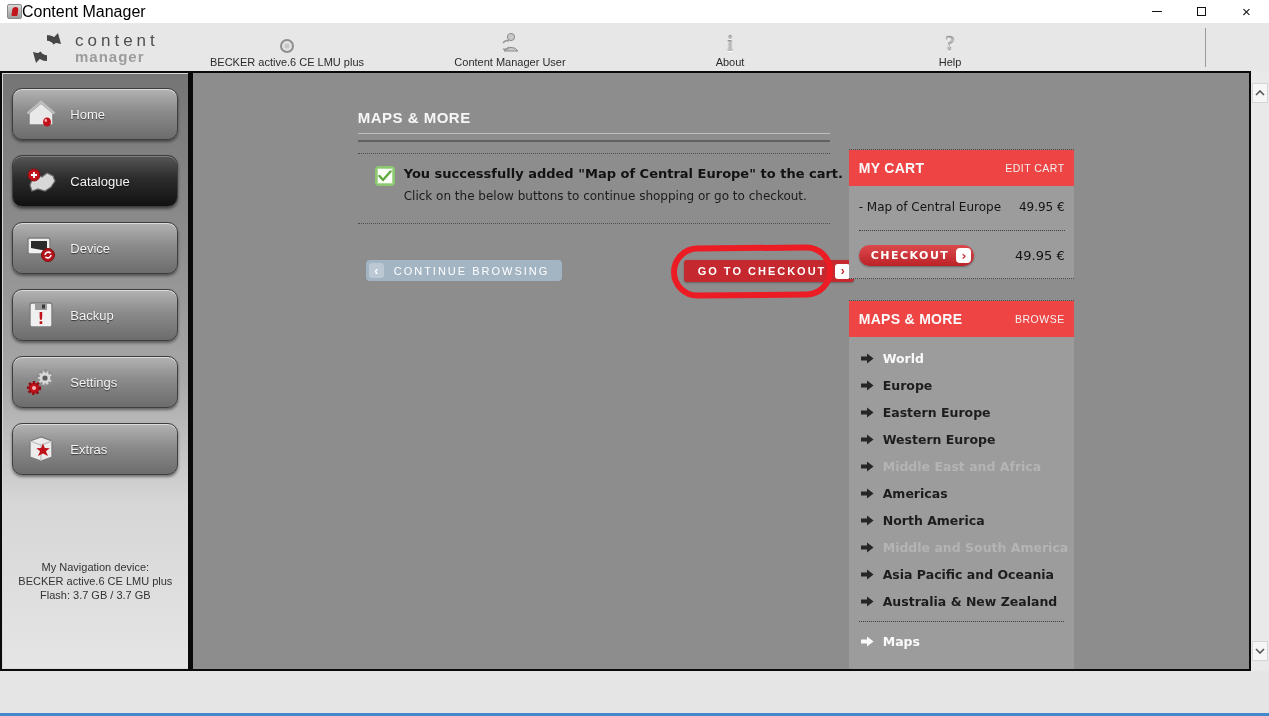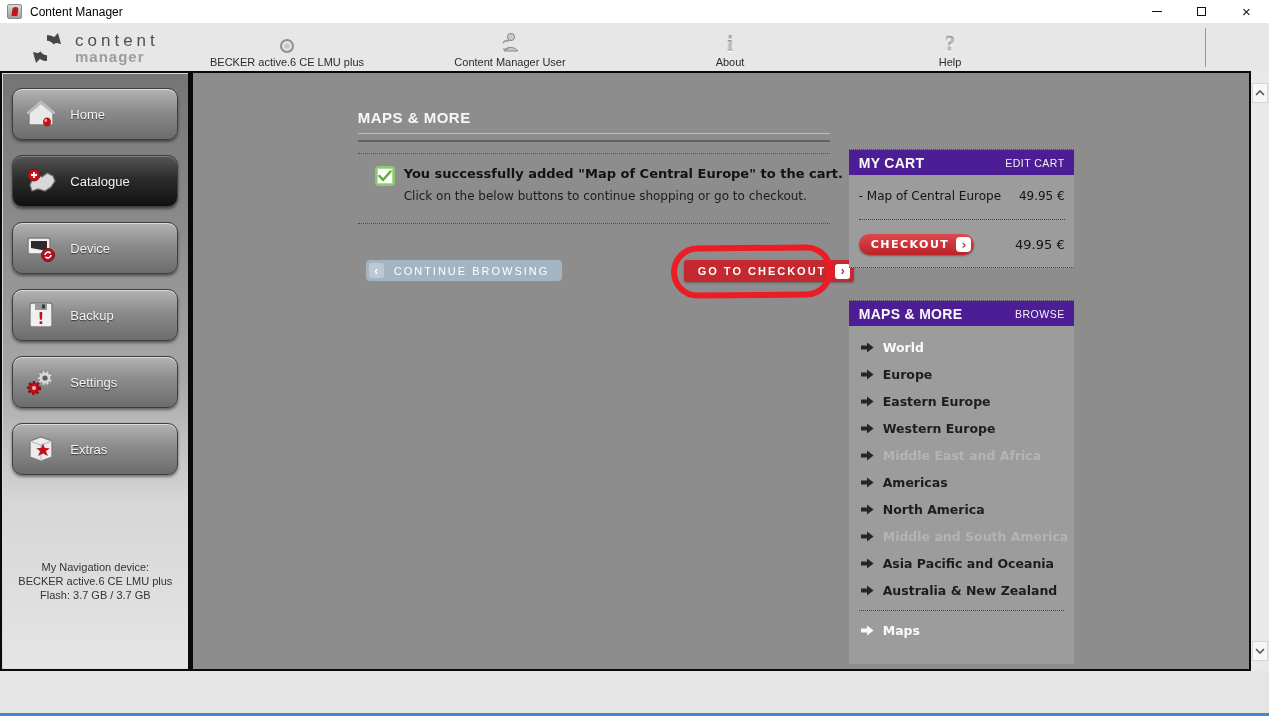--- a/index.html
+++ b/index.html
@@ -4,21 +4,21 @@
 <style>
   * { margin:0; padding:0; box-sizing:border-box; }
   html,body { width:1269px; height:716px; overflow:hidden; }
   body { font-family:"Liberation Sans", sans-serif; }
   #app { position:relative; width:1269px; height:716px; background:#e7e7e7; }
 
   
   .titlebar { position:absolute; left:0; top:0; width:1269px; height:23px; background:#ffffff; display:flex; align-items:center; }
   .titlebar .appicon { width:15px; height:15px; margin-left:7px; background:linear-gradient(180deg,#d9d9d9,#9f9f9f); border:1px solid #8a8a8a; border-radius:2px; position:relative; }
   .titlebar .appicon::after { content:""; position:absolute; left:4px; top:2px; width:6px; height:9px; background:#c3161c; border-radius:3px 3px 1px 1px; transform:skewX(-8deg); }
-  .titlebar .title { margin-left:8px; font-size:12px; color:#000; }
+  .titlebar .title { font-size:16px; color:#000; }
   .win-controls { margin-left:auto; display:flex; height:23px; }
   .win-btn { width:45px; height:23px; display:flex; align-items:center; justify-content:center; color:#111; font-size:13px; cursor:default; }
   .win-btn .min-glyph { display:block; width:10px; height:1px; background:#111; }
   .win-btn .max-glyph { display:block; width:9px; height:9px; border:1px solid #111; }
   .win-btn.close { font-size:15px; font-weight:400; }
 
   
   .toolbar { position:absolute; left:0; top:23px; width:1269px; height:48px; background:#e7e7e7; }
   .logo { position:absolute; left:28px; top:6px; display:flex; align-items:center; }
   .logo-text { margin-left:9px; line-height:1.02; }
@@ -58,21 +58,21 @@
   .btn-continue .lbl { color:#fff; font-size:11px; letter-spacing:2px; }
   .btn-checkout-main { position:absolute; left:491px; top:187px; height:22px; display:inline-flex; align-items:center; background:#c5282e; border-radius:3px; padding:0 4px 0 14px; cursor:pointer; box-shadow:0 1px 2px rgba(0,0,0,.3); }
   .btn-checkout-main .lbl { color:#fff; font-size:11px; font-weight:bold; letter-spacing:2px; margin-right:9px; }
   .btn-checkout-main .chev { width:15px; height:15px; background:#fff; border-radius:3px; color:#c5282e; font-size:12px; font-weight:bold; display:flex; align-items:center; justify-content:center; }
   .annotation { position:absolute; left:478px; top:172px; width:162px; height:53px; border:6px solid #ec1c24; border-radius:27px; transform:rotate(-.6deg); pointer-events:none; }
 
   
   .panel { position:absolute; left:656px; width:225px; border-top:1px dotted #4a4a4a; }
   .panel-cart { top:76px; }
   .panel-browse { top:227px; height:369px; }
-  .panel-header { height:25px; background:#4c1d95; display:flex; align-items:center; justify-content:space-between; padding:0 9px 0 10px;gap:32px; }
+  .panel-header { height:36px; background:#ef4444; display:flex; align-items:center; justify-content:space-between; padding:0 9px 0 10px;gap:32px; }
   .panel-title { color:#fafafa; font-size:14px; font-weight:bold; letter-spacing:.3px; }
   .panel-action { color:#f2f2f2; font-size:10.5px; letter-spacing:.5px; cursor:pointer; }
   .panel-body { background:#9c9c9c; font-family:"DejaVu Sans", sans-serif; }
   .panel-cart .panel-body { border-bottom:1px dotted #4a4a4a; padding:14px 9px 12px 10px; }
   .cart-row { display:flex; justify-content:space-between; font-size:12px; color:#141414; }
   .cart-sep { border-top:1px dotted #3f3f3f; margin:16px 0 14px 0; }
   .cart-total-row { display:flex; justify-content:space-between; align-items:center; }
   .cart-price { font-size:13px; color:#141414; }
   .btn-checkout-cart { height:21px; display:inline-flex; align-items:center; background:linear-gradient(180deg,#dc4a4d,#bb2227); border-radius:11px; padding:0 3px 0 12px; cursor:pointer; box-shadow:0 1px 2px rgba(0,0,0,.35); }
   .btn-checkout-cart .lbl { color:#fff; font-size:11px; font-weight:bold; letter-spacing:1.5px; margin-right:7px; }

